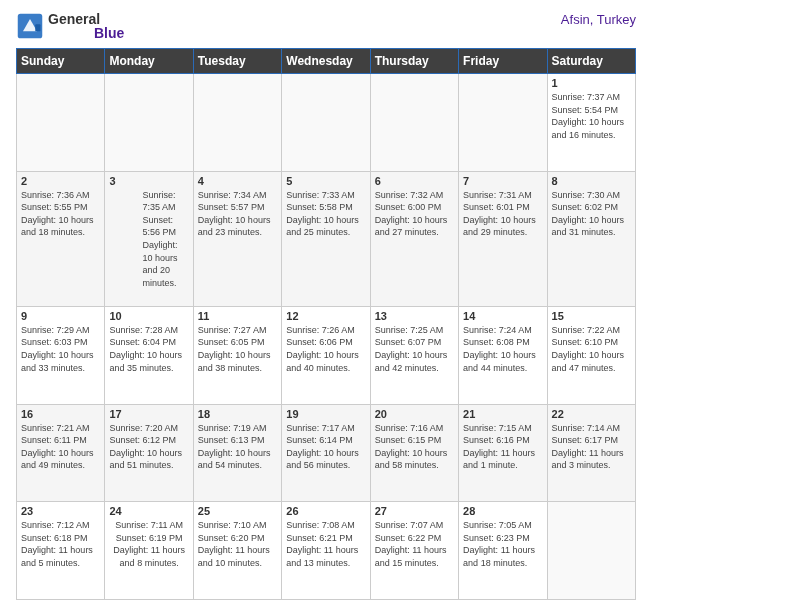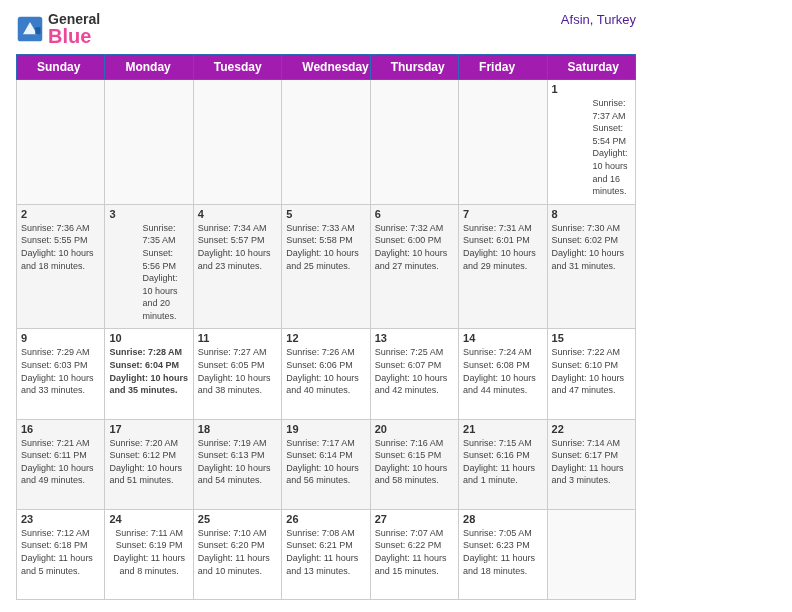--- a/index.html
+++ b/index.html
@@ -32,23 +32,24 @@
       display: flex;
       flex-direction: column;
       line-height: 1;
     }
     .logo-general {
       font-size: 14px;
       font-weight: bold;
       color: #333;
     }
     .logo-blue {
-      font-size: 20px;
-      font-weight: bold;
-      color: #ec4899;
+      font-size: 14px;
+      font-weight: bold;
+      color: #4c1d95;
+      margin-left: 46px;
     }
     .logo-icon {
       width: 28px;
       height: 28px;
     }
     .title-section {
       text-align: right;
     }
     .month-title {
       font-size: 28px;
@@ -61,25 +62,25 @@
       color: #4c1d95;
     }
     .calendar {
       flex: 1;
       border: 1px solid #ccc;
       border-collapse: collapse;
       width: 100%;
       table-layout: fixed;
     }
     .calendar th {
-      background: #a21caf;
+      background: #404040;
       color: white;
       font-size: 12px;
       font-weight: bold;
-      padding: 5px 20px;
+      padding: 5px 4px;
       border: 1px solid #2a6ab7;
       text-align: left;
     }
     .calendar td {
       border: 1px solid #ccc;
       vertical-align: top;
       padding: 3px 4px;
       font-size: 9.5px;
       color: #333;
       height: 88px;
@@ -143,21 +144,21 @@
     <tbody id="calendar-body">
     <tr>
           <td class="empty-cell"></td>
           <td class="empty-cell"></td>
           <td class="empty-cell"></td>
           <td class="empty-cell"></td>
           <td class="empty-cell"></td>
           <td class="empty-cell"></td>
           <td>
             <span class="day-num">1</span>
-            <div class="day-info" style="white-space: pre-line; margin-left: 41px;">Sunrise: 7:37 AM
+            <div class="day-info" style="white-space: pre-line;">Sunrise: 7:37 AM
 Sunset: 5:54 PM
 Daylight: 10 hours
 and 16 minutes.</div>
           </td>
         </tr>
         <tr class="row-alt">
           <td>
             <span class="day-num">2</span>
             <div class="day-info" style="white-space: pre-line;">Sunrise: 7:36 AM
 Sunset: 5:55 PM
@@ -210,21 +211,21 @@
         <tr>
           <td>
             <span class="day-num">9</span>
             <div class="day-info" style="white-space: pre-line;">Sunrise: 7:29 AM
 Sunset: 6:03 PM
 Daylight: 10 hours
 and 33 minutes.</div>
           </td>
           <td>
             <span class="day-num">10</span>
-            <div class="day-info" style="white-space: pre-line; font-weight: bold;">Sunrise: 7:28 AM
+            <div class="day-info" style="white-space: pre-line;">Sunrise: 7:28 AM
 Sunset: 6:04 PM
 Daylight: 10 hours
 and 35 minutes.</div>
           </td>
           <td>
             <span class="day-num">11</span>
             <div class="day-info" style="white-space: pre-line;">Sunrise: 7:27 AM
 Sunset: 6:05 PM
 Daylight: 10 hours
 and 38 minutes.</div>

